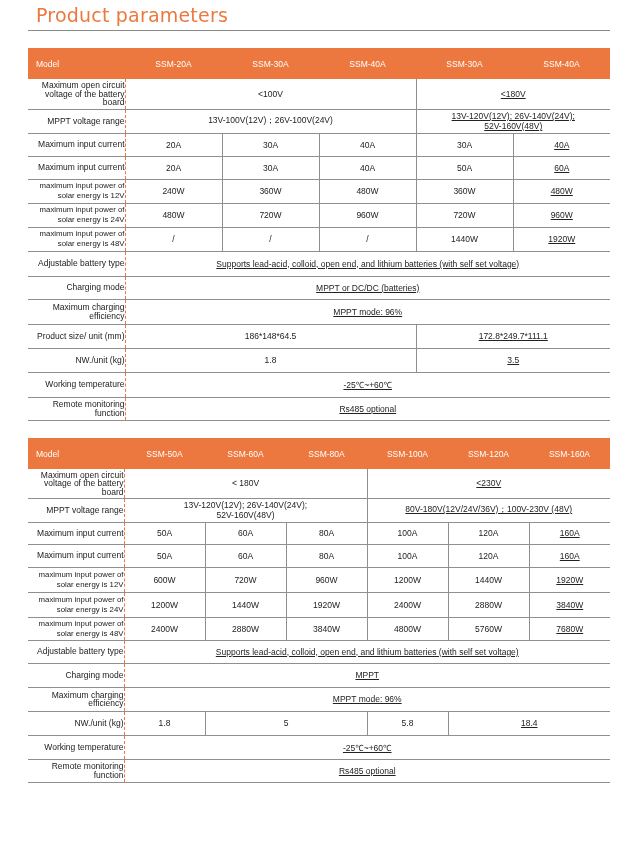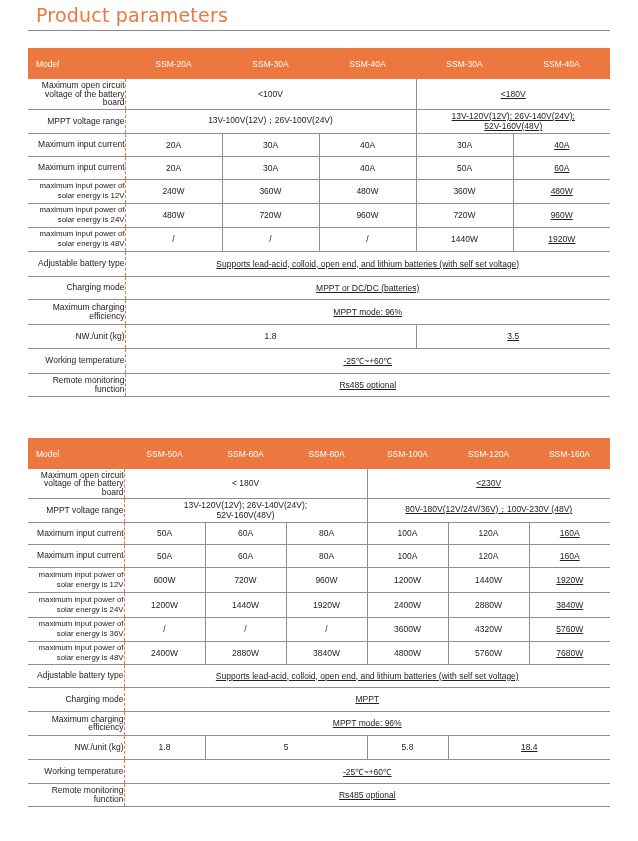--- a/index.html
+++ b/index.html
@@ -103,20 +103,25 @@
     </tr>
     <tr style="height:23px">
       <td class="lbl">Charging mode</td>
       <td class="v last" colspan="5">MPPT or DC/DC (batteries)</td>
     </tr>
     <tr style="height:25px">
       <td class="lbl">Maximum charging efficiency</td>
       <td class="v last" colspan="5">MPPT mode: 96%</td>
     </tr>
     <tr style="height:24px">
+      <td class="lbl">Product size/ unit (mm)</td>
+      <td class="v" colspan="3">186*148*64.5</td>
+      <td class="v last" colspan="2">172.8*249.7*111.1</td>
+    </tr>
+    <tr style="height:24px">
       <td class="lbl">NW./unit (kg)</td>
       <td class="v" colspan="3">1.8</td>
       <td class="v last" colspan="2">3.5</td>
     </tr>
     <tr style="height:25px">
       <td class="lbl">Working temperature</td>
       <td class="v last" colspan="5">-25℃~+60℃</td>
     </tr>
     <tr style="height:23px">
       <td class="lbl">Remote monitoring function</td>
@@ -189,29 +194,20 @@
     </tr>
     <tr style="height:25px">
       <td class="lbl sm">maximum input power of solar energy is 24V</td>
       <td class="v">1200W</td>
       <td class="v">1440W</td>
       <td class="v">1920W</td>
       <td class="v">2400W</td>
       <td class="v">2880W</td>
       <td class="v last">3840W</td>
     </tr>
-    <tr style="height:24px">
-      <td class="lbl sm">maximum input power of solar energy is 36V</td>
-      <td class="v">/</td>
-      <td class="v">/</td>
-      <td class="v">/</td>
-      <td class="v">3600W</td>
-      <td class="v">4320W</td>
-      <td class="v last">5760W</td>
-    </tr>
     <tr style="height:23px">
       <td class="lbl sm">maximum input power of solar energy is 48V</td>
       <td class="v">2400W</td>
       <td class="v">2880W</td>
       <td class="v">3840W</td>
       <td class="v">4800W</td>
       <td class="v">5760W</td>
       <td class="v last">7680W</td>
     </tr>
     <tr style="height:23px">

